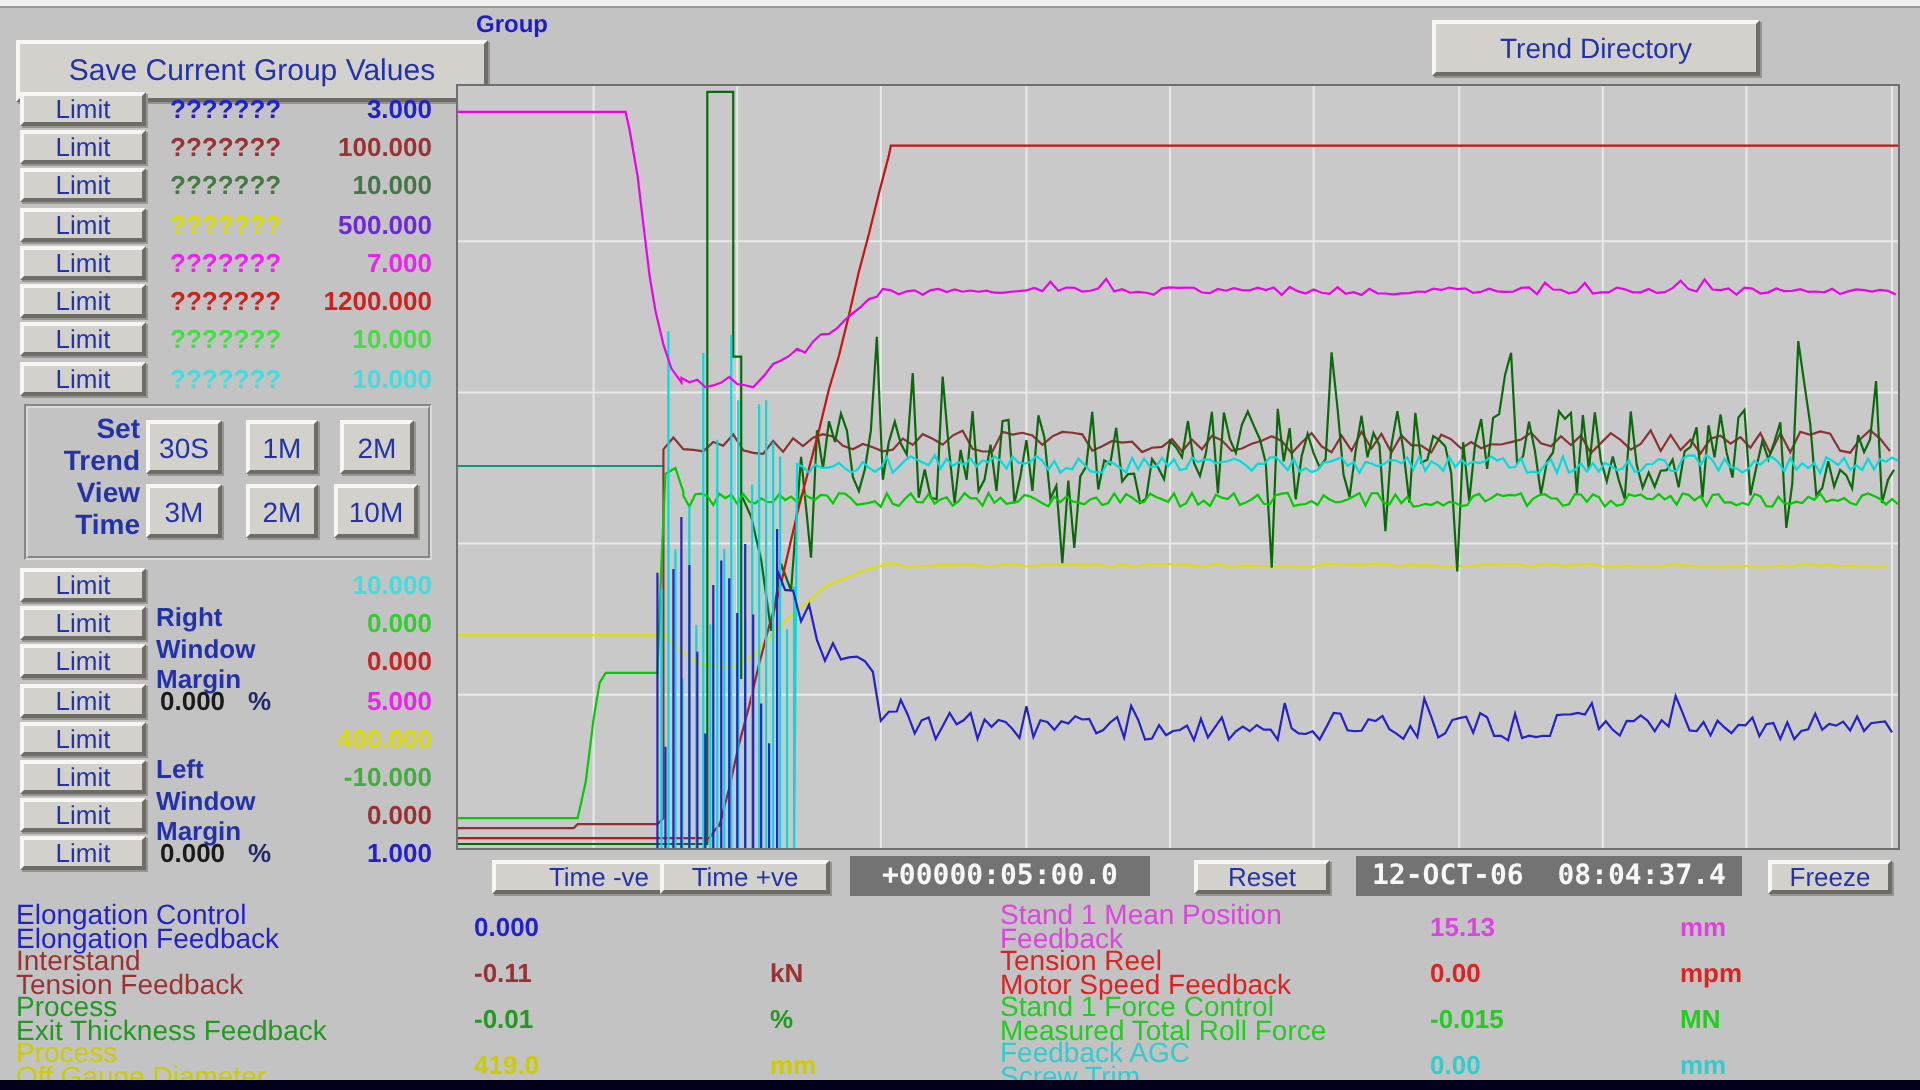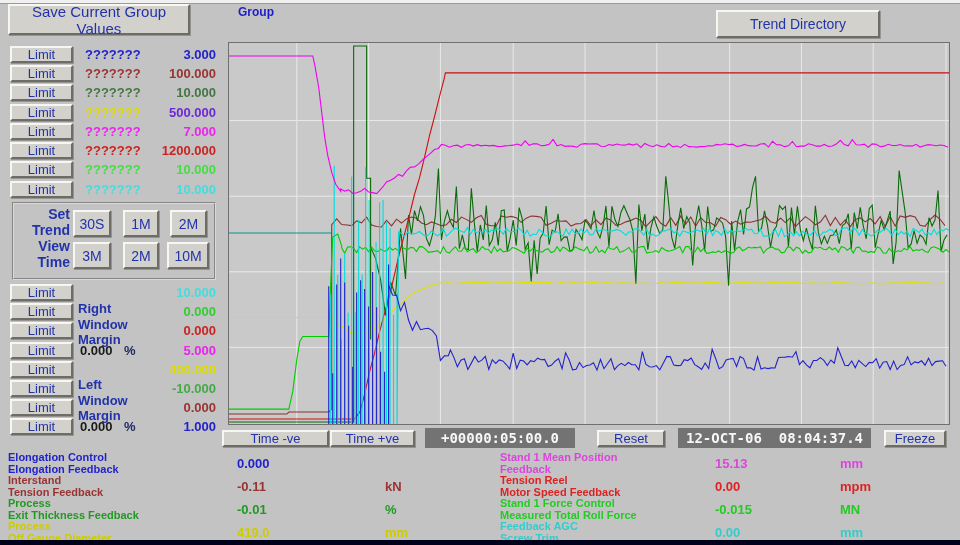--- a/index.html
+++ b/index.html
@@ -21,31 +21,31 @@
   .tvbtn{height:27px;font-size:14px}
   .marginlbl{position:absolute;left:78px;color:#2233aa;font-size:13px;font-weight:bold;line-height:15.5px}
   .pct{position:absolute;font-size:13px;font-weight:bold;color:#1a1a1a}
   .pctu{position:absolute;font-size:13px;font-weight:bold;color:#222a66}
   .plot{position:absolute;left:228px;top:42px;width:722px;height:383px;background:#c9c9c9;border:1px solid #6f6f6f}
   .plot svg{position:absolute;left:0;top:0;width:100%;height:100%;display:block}
   .tbtn{top:430px;height:17px;font-size:13px}
   .lcd{position:absolute;top:428px;height:20px;background:#737373;color:#f7f7f7;
        font-family:"DejaVu Sans Mono",monospace;font-weight:bold;font-size:14px;
        display:flex;align-items:center;justify-content:center;white-space:pre}
-  .legname{position:absolute;font-size:11px;font-weight:bold;line-height:11.5px;white-space:nowrap}
+  .legname{position:absolute;font-size:14px;font-weight:normal;line-height:11.5px;white-space:nowrap}
   .legval{position:absolute;font-size:13px;font-weight:bold;white-space:nowrap}
   .bottombar{position:absolute;left:0;top:540px;width:960px;height:5px;background:#00001a}
 </style>
 </head>
 <body>
 
 <div id="screen">
   <div class="topstrip"></div>
 
-  <button class="btn" style="left:8px;top:4px;width:182px;height:31px;font-size:15px">Save Current Group Values</button>
+  <button class="btn" style="left:8px;top:20px;width:236px;height:31px;font-size:15px">Save Current Group Values</button>
   <div class="title-group">Group</div>
   <button class="btn" style="left:716px;top:10px;width:164px;height:28px;font-size:14px">Trend Directory</button>
 
   <div class="lrow" style="top:46px">
     <button class="btn lbtn">Limit</button>
     <span class="lq" style="color: rgb(34, 34, 204);">???????</span>
     <span class="lval" style="color: rgb(34, 34, 204);">3.000</span>
   </div>
   <div class="lrow" style="top:65px">
     <button class="btn lbtn">Limit</button>
@@ -167,21 +167,21 @@
         <path d="M0.0 373.0L58.0 373.0L60.0 371.0L100.0 371.0L103.0 368.0L103.0 186.0L103.0 182.6L108.0 176.7L113.0 182.5L118.0 182.9L123.0 183.6L128.0 178.9L133.0 180.8L138.0 175.1L143.0 183.1L148.0 184.4L153.0 184.9L158.0 178.4L163.0 183.9L168.0 177.1L173.0 181.0L178.0 176.8L183.0 175.0L188.0 176.2L193.0 180.9L198.0 182.6L203.0 179.9L208.0 181.6L213.0 183.6L218.0 182.8L223.0 177.2L228.0 180.4L233.0 175.0L238.0 177.3L243.0 180.3L248.0 175.7L253.0 173.3L258.0 182.4L263.0 183.7L268.0 183.6L273.0 173.8L278.0 175.2L283.0 174.3L288.0 175.6L293.0 180.3L298.0 176.1L303.0 173.9L308.0 174.3L313.0 175.1L318.0 183.3L323.0 181.1L328.0 178.4L333.0 179.2L338.0 178.8L343.0 184.0L348.0 181.8L353.0 181.4L358.0 177.4L363.0 183.7L368.0 177.7L373.0 182.6L378.0 175.9L383.0 178.1L388.0 183.4L393.0 182.2L398.0 179.8L403.0 178.3L408.0 176.0L413.0 178.4L418.0 184.6L423.0 179.2L428.0 174.5L433.0 181.2L438.0 184.1L443.0 175.7L448.0 183.3L453.0 173.8L458.0 182.2L463.0 174.9L468.0 184.2L473.0 175.6L478.0 180.5L483.0 180.7L488.0 184.2L493.0 175.3L498.0 177.6L503.0 182.2L508.0 179.0L513.0 182.1L518.0 180.1L523.0 180.2L528.0 179.0L533.0 177.7L538.0 174.2L543.0 179.6L548.0 181.1L553.0 176.0L558.0 180.5L563.0 175.6L568.0 184.6L573.0 179.5L578.0 174.5L583.0 178.0L588.0 182.8L593.0 179.9L598.0 173.1L603.0 183.5L608.0 175.4L613.0 183.0L618.0 177.8L623.0 184.7L628.0 177.3L633.0 175.8L638.0 179.8L643.0 176.5L648.0 181.8L653.0 174.5L658.0 184.7L663.0 174.4L668.0 184.1L673.0 173.8L678.0 175.3L683.0 173.6L688.0 174.8L693.0 183.3L698.0 184.3L703.0 177.5L708.0 173.0L713.0 177.2L718.0 183.5" fill="none" stroke="#8b3333" stroke-width="1.1"></path>
         <path d="M0.0 381.0L125.0 381.0L125.0 3.0L138.0 3.0L138.0 136.0L142.0 136.0L142.0 298.0L142.0 205.4L147.0 216.5L152.0 238.2L157.0 273.9L162.0 240.2L167.0 253.7L172.0 186.4L177.0 237.1L180.0 173.0L183.0 192.3L186.0 168.5L189.0 178.9L192.0 164.6L195.0 173.2L198.0 196.6L201.0 203.6L204.0 192.6L207.0 173.3L210.0 126.1L213.0 197.9L216.0 179.1L219.0 168.7L222.0 179.7L225.0 185.2L228.0 144.3L231.0 206.8L234.0 192.8L237.0 206.8L240.0 207.7L243.0 146.1L246.0 181.0L249.0 209.7L252.0 182.9L255.0 197.9L258.0 163.4L261.0 203.6L264.0 197.8L267.0 180.3L270.0 203.5L273.0 168.5L276.0 167.8L279.0 209.7L282.0 196.0L285.0 178.0L288.0 203.5L291.0 165.5L294.0 176.5L297.0 207.3L300.0 200.9L303.0 239.8L306.0 198.3L309.0 232.2L312.0 196.2L315.0 191.2L318.0 163.8L321.0 202.8L324.0 188.1L327.0 190.1L330.0 171.8L333.0 198.8L336.0 195.1L339.0 194.9L342.0 209.5L345.0 207.4L348.0 187.5L351.0 191.8L354.0 197.7L357.0 178.3L360.0 181.6L363.0 186.6L366.0 168.4L369.0 189.4L372.0 196.0L375.0 184.5L378.0 163.8L381.0 204.7L384.0 164.1L387.0 177.5L390.0 184.4L393.0 170.3L396.0 163.6L399.0 170.7L402.0 177.4L405.0 189.3L408.0 242.1L411.0 162.3L414.0 188.7L417.0 172.0L420.0 207.7L423.0 186.1L426.0 174.9L429.0 184.5L432.0 191.6L435.0 187.5L438.0 133.9L441.0 162.1L444.0 195.3L447.0 206.5L450.0 183.9L453.0 165.7L456.0 186.6L459.0 174.4L462.0 180.6L465.0 223.7L468.0 180.5L471.0 163.4L474.0 183.1L477.0 209.4L480.0 164.3L483.0 189.3L486.0 187.8L489.0 175.9L492.0 178.0L495.0 181.1L498.0 194.7L501.0 244.0L504.0 179.1L507.0 208.5L510.0 179.8L513.0 167.4L516.0 192.4L519.0 166.8L522.0 164.9L525.0 145.1L528.0 134.1L531.0 189.4L534.0 186.1L537.0 168.7L540.0 183.6L543.0 205.1L546.0 188.7L549.0 184.2L552.0 163.5L555.0 167.3L558.0 164.3L561.0 204.8L564.0 165.4L567.0 192.8L570.0 164.1L573.0 188.1L576.0 198.7L579.0 186.2L582.0 198.1L585.0 207.5L588.0 163.6L591.0 190.4L594.0 201.9L597.0 194.3L600.0 201.4L603.0 193.4L606.0 193.1L609.0 187.8L612.0 201.7L615.0 183.6L618.0 181.4L621.0 171.6L624.0 206.8L627.0 170.5L630.0 186.6L633.0 165.1L636.0 183.8L639.0 196.8L642.0 166.6L645.0 162.9L648.0 205.7L651.0 191.5L654.0 178.5L657.0 187.6L660.0 178.8L663.0 169.0L666.0 222.1L669.0 199.9L672.0 128.2L675.0 149.3L678.0 170.0L681.0 205.4L684.0 202.2L687.0 188.6L690.0 201.4L693.0 193.0L696.0 195.6L699.0 202.3L702.0 175.5L705.0 184.0L708.0 177.7L711.0 148.3L714.0 209.6L717.0 197.9L720.0 192.9" fill="none" stroke="#0a6a0a" stroke-width="1.1"></path>
         <path d="M0.0 368.0L60.0 368.0L64.0 350.0L68.0 318.0L71.0 300.0L74.0 295.0L100.0 295.0L102.0 240.0L104.0 195.0L109.0 192.0L113.0 204.0L113.0 205.9L116.0 211.4L119.0 205.2L122.0 204.9L125.0 206.2L128.0 210.7L131.0 204.9L134.0 207.2L137.0 205.3L140.0 210.0L143.0 205.0L146.0 208.9L149.0 209.8L152.0 207.2L155.0 209.0L158.0 209.2L161.0 205.2L164.0 208.1L167.0 206.4L170.0 209.0L173.0 204.9L176.0 206.7L179.0 207.9L182.0 205.5L185.0 205.8L188.0 209.7L191.0 204.7L194.0 204.9L197.0 207.2L200.0 210.5L203.0 210.0L206.0 209.5L209.0 208.7L212.0 211.5L215.0 204.8L218.0 210.0L221.0 211.1L224.0 207.6L227.0 204.8L230.0 209.1L233.0 209.3L236.0 205.0L239.0 209.9L242.0 207.8L245.0 206.7L248.0 210.9L251.0 208.7L254.0 204.6L257.0 207.3L260.0 207.3L263.0 211.0L266.0 204.6L269.0 209.5L272.0 206.9L275.0 210.0L278.0 209.4L281.0 208.8L284.0 205.6L287.0 206.3L290.0 207.9L293.0 209.7L296.0 211.3L299.0 206.3L302.0 209.2L305.0 206.3L308.0 208.7L311.0 209.4L314.0 210.3L317.0 207.8L320.0 206.8L323.0 210.6L326.0 209.6L329.0 204.8L332.0 209.4L335.0 205.1L338.0 206.9L341.0 209.2L344.0 209.1L347.0 204.9L350.0 206.6L353.0 207.7L356.0 209.0L359.0 204.8L362.0 211.4L365.0 209.8L368.0 204.6L371.0 210.4L374.0 208.4L377.0 211.1L380.0 205.4L383.0 206.9L386.0 207.6L389.0 204.7L392.0 210.5L395.0 209.4L398.0 207.7L401.0 205.5L404.0 210.0L407.0 210.3L410.0 205.7L413.0 204.9L416.0 204.5L419.0 211.1L422.0 210.4L425.0 210.1L428.0 208.6L431.0 210.6L434.0 205.7L437.0 207.8L440.0 209.2L443.0 208.9L446.0 207.8L449.0 206.3L452.0 204.6L455.0 210.8L458.0 204.7L461.0 204.6L464.0 209.5L467.0 210.3L470.0 205.3L473.0 209.7L476.0 206.5L479.0 211.4L482.0 211.0L485.0 210.0L488.0 210.6L491.0 209.0L494.0 210.8L497.0 209.0L500.0 209.5L503.0 211.2L506.0 210.6L509.0 206.2L512.0 205.0L515.0 208.8L518.0 207.3L521.0 205.1L524.0 206.1L527.0 205.5L530.0 205.8L533.0 204.8L536.0 211.1L539.0 207.5L542.0 205.7L545.0 205.2L548.0 207.2L551.0 207.4L554.0 211.0L557.0 210.3L560.0 205.2L563.0 205.4L566.0 209.0L569.0 205.3L572.0 206.6L575.0 211.4L578.0 208.4L581.0 211.0L584.0 210.3L587.0 205.2L590.0 206.1L593.0 205.3L596.0 207.4L599.0 207.7L602.0 205.1L605.0 207.8L608.0 206.1L611.0 210.4L614.0 204.8L617.0 205.5L620.0 208.3L623.0 206.0L626.0 211.2L629.0 205.6L632.0 205.2L635.0 209.4L638.0 209.2L641.0 210.7L644.0 209.5L647.0 210.6L650.0 205.1L653.0 206.2L656.0 211.2L659.0 211.4L662.0 206.4L665.0 209.8L668.0 210.0L671.0 208.9L674.0 209.6L677.0 206.5L680.0 208.0L683.0 204.8L686.0 209.1L689.0 207.9L692.0 208.5L695.0 207.1L698.0 209.5L701.0 210.5L704.0 205.8L707.0 204.8L710.0 206.1L713.0 207.6L716.0 210.3L719.0 207.6L722.0 210.2" fill="none" stroke="#00cc00" stroke-width="1.1"></path>
         <path d="M0.0 378.0L126.0 378.0L131.0 371.0L131.0 372.3L136.0 352.9L141.0 330.4L146.0 311.6L151.0 290.4L156.0 271.4L161.0 254.2L166.0 232.5L171.0 211.1L176.0 192.2L181.0 173.1L186.0 152.3L191.0 135.6L196.0 115.2L201.0 93.3L206.0 74.4L211.0 54.1L216.0 35.0L217.0 30.0L722.0 30.0" fill="none" stroke="#cc1111" stroke-width="1.1"></path>
         <path d="M102.0 388.0L102.0 253.1L102.0 388.0L105.5 388.0L105.5 123.4L105.5 388.0L109.0 388.0L109.0 232.9L109.0 388.0L112.5 388.0L112.5 297.8L112.5 388.0L116.0 388.0L116.0 211.0L116.0 388.0L119.5 388.0L119.5 270.8L119.5 388.0L123.0 388.0L123.0 134.2L123.0 388.0L126.5 388.0L126.5 270.6L126.5 388.0L130.0 388.0L130.0 177.8L130.0 388.0L133.5 388.0L133.5 232.7L133.5 388.0L137.0 388.0L137.0 125.0L137.0 388.0L140.5 388.0L140.5 157.9L140.5 388.0L144.0 388.0L144.0 269.2L144.0 388.0L147.5 388.0L147.5 200.3L147.5 388.0L151.0 388.0L151.0 160.0L151.0 388.0L154.5 388.0L154.5 157.9L154.5 388.0L158.0 388.0L158.0 179.0L158.0 388.0L161.5 388.0L161.5 186.2L161.5 388.0L165.0 388.0L165.0 273.1L165.0 388.0L168.5 388.0L168.5 251.6L168.5 388.0L170.0 190.0L173.0 191.5L176.0 194.3L179.0 190.3L182.0 191.8L185.0 191.9L188.0 191.2L191.0 189.5L194.0 192.2L197.0 194.2L200.0 193.1L203.0 189.0L206.0 191.8L209.0 193.8L212.0 191.9L215.0 186.4L218.0 194.3L221.0 191.4L224.0 188.3L227.0 186.2L230.0 187.7L233.0 189.2L236.0 190.5L239.0 185.5L242.0 192.2L245.0 187.4L248.0 190.9L251.0 189.0L254.0 190.3L257.0 187.3L260.0 191.3L263.0 188.2L266.0 189.1L269.0 186.2L272.0 188.4L275.0 192.2L278.0 186.2L281.0 189.3L284.0 189.8L287.0 188.9L290.0 186.0L293.0 188.3L296.0 192.9L299.0 188.4L302.0 194.3L305.0 192.0L308.0 192.7L311.0 187.3L314.0 190.2L317.0 193.6L320.0 194.2L323.0 194.1L326.0 188.6L329.0 189.9L332.0 191.9L335.0 194.1L338.0 186.9L341.0 192.7L344.0 187.2L347.0 191.4L350.0 191.3L353.0 186.9L356.0 191.1L359.0 187.7L362.0 193.0L365.0 192.4L368.0 186.7L371.0 189.0L374.0 187.8L377.0 187.8L380.0 189.6L383.0 189.0L386.0 188.6L389.0 187.4L392.0 188.5L395.0 190.6L398.0 193.3L401.0 189.8L404.0 190.0L407.0 186.8L410.0 186.5L413.0 189.6L416.0 193.0L419.0 187.4L422.0 193.8L425.0 192.1L428.0 194.1L431.0 192.9L434.0 189.2L437.0 188.9L440.0 187.8L443.0 186.7L446.0 190.9L449.0 189.0L452.0 194.4L455.0 188.9L458.0 189.7L461.0 191.1L464.0 190.1L467.0 188.2L470.0 188.1L473.0 189.6L476.0 186.7L479.0 192.7L482.0 186.2L485.0 193.5L488.0 188.7L491.0 190.3L494.0 193.4L497.0 186.4L500.0 191.5L503.0 188.0L506.0 190.3L509.0 188.8L512.0 189.5L515.0 188.6L518.0 186.3L521.0 188.2L524.0 187.1L527.0 191.7L530.0 191.5L533.0 187.1L536.0 194.4L539.0 193.8L542.0 194.5L545.0 190.3L548.0 187.9L551.0 194.4L554.0 186.1L557.0 194.4L560.0 192.9L563.0 189.7L566.0 193.8L569.0 189.6L572.0 193.8L575.0 189.4L578.0 191.0L581.0 193.1L584.0 192.3L587.0 188.0L590.0 193.9L593.0 193.5L596.0 190.1L599.0 190.0L602.0 187.6L605.0 188.1L608.0 193.5L611.0 193.5L614.0 187.2L617.0 185.7L620.0 185.8L623.0 190.6L626.0 185.5L629.0 188.1L632.0 193.3L635.0 187.5L638.0 191.6L641.0 192.1L644.0 194.2L647.0 192.4L650.0 188.4L653.0 190.3L656.0 187.7L659.0 186.5L662.0 189.1L665.0 193.6L668.0 187.0L671.0 192.8L674.0 189.6L677.0 192.0L680.0 189.4L683.0 194.5L686.0 186.6L689.0 188.3L692.0 190.5L695.0 187.0L698.0 192.9L701.0 190.6L704.0 193.0L707.0 187.3L710.0 192.7L713.0 187.6L716.0 188.9L719.0 186.7L722.0 188.2" fill="none" stroke="#00dddd" stroke-width="1.1"></path>
         <path d="M0.0 13.0L84.0 13.0L86.0 22.0L90.0 45.0L93.0 70.0L96.0 95.0L99.0 113.0L103.0 130.0L107.0 142.0L112.0 149.0L112.0 146.7L116.0 148.9L120.0 147.6L124.0 151.3L128.0 150.5L132.0 149.1L136.0 146.2L140.0 149.8L144.0 150.4L148.0 151.4L150.0 149.3L154.0 145.0L158.0 139.7L162.0 138.0L166.0 135.7L170.0 132.1L174.0 134.0L178.0 128.5L182.0 124.8L186.0 124.6L190.0 121.8L194.0 117.6L198.0 114.2L202.0 111.0L206.0 107.1L210.0 106.0L213.0 102.0L217.0 102.7L221.0 104.7L225.0 103.2L229.0 102.7L233.0 104.9L237.0 102.6L241.0 102.0L245.0 103.6L249.0 102.2L253.0 103.4L257.0 102.8L261.0 103.4L265.0 102.9L269.0 103.9L273.0 104.0L277.0 103.4L281.0 103.1L285.0 102.7L289.0 101.5L293.0 103.1L297.0 98.4L301.0 102.9L305.0 101.3L309.0 101.4L313.0 103.3L317.0 102.9L321.0 101.8L325.0 96.9L329.0 103.3L333.0 102.1L337.0 103.9L341.0 103.5L345.0 103.9L349.0 104.8L353.0 101.7L357.0 101.2L361.0 101.5L365.0 101.3L369.0 101.4L373.0 103.8L377.0 104.1L381.0 102.0L385.0 102.9L389.0 101.6L393.0 102.6L397.0 102.7L401.0 101.4L405.0 102.6L409.0 101.3L413.0 105.0L417.0 101.0L421.0 103.1L425.0 104.3L429.0 102.3L433.0 103.9L437.0 104.5L441.0 101.1L445.0 104.4L449.0 103.6L453.0 105.0L457.0 101.9L461.0 104.2L465.0 104.3L469.0 104.7L473.0 104.2L477.0 104.1L481.0 103.3L485.0 103.5L489.0 101.9L493.0 102.5L497.0 101.3L501.0 102.1L505.0 101.7L509.0 104.0L513.0 103.4L517.0 101.9L521.0 103.2L525.0 103.5L529.0 103.4L533.0 101.5L537.0 101.2L541.0 104.6L545.0 98.8L549.0 102.3L553.0 102.4L557.0 104.2L561.0 103.3L565.0 99.0L569.0 104.3L573.0 103.7L577.0 103.7L581.0 101.3L585.0 102.2L589.0 103.7L593.0 103.7L597.0 102.0L601.0 104.0L605.0 103.6L609.0 101.6L613.0 97.9L617.0 102.1L621.0 103.3L625.0 97.2L629.0 102.3L633.0 102.6L637.0 101.7L641.0 104.8L645.0 101.4L649.0 101.8L653.0 104.3L657.0 103.7L661.0 101.8L665.0 103.1L669.0 103.0L673.0 102.1L677.0 103.5L681.0 103.3L685.0 103.7L689.0 101.9L693.0 104.6L697.0 103.2L701.0 102.2L705.0 102.6L709.0 103.3L713.0 102.5L717.0 103.0L721.0 104.8" fill="none" stroke="#ee00ee" stroke-width="1.1"></path>
         <path d="M0.0 390.0L100.0 390.0L100.0 390.0L100.0 244.6L100.0 390.0L104.0 390.0L104.0 332.1L104.0 390.0L108.0 390.0L108.0 242.8L108.0 390.0L112.0 390.0L112.0 216.6L112.0 390.0L116.0 390.0L116.0 240.7L116.0 390.0L120.0 390.0L120.0 284.3L120.0 390.0L124.0 390.0L124.0 325.5L124.0 390.0L128.0 390.0L128.0 250.8L128.0 390.0L132.0 390.0L132.0 238.5L132.0 390.0L136.0 390.0L136.0 247.4L136.0 390.0L140.0 390.0L140.0 264.9L140.0 390.0L144.0 390.0L144.0 230.2L144.0 390.0L148.0 390.0L148.0 265.6L148.0 390.0L152.0 390.0L152.0 310.4L152.0 390.0L156.0 390.0L156.0 330.4L156.0 390.0L160.0 390.0L160.0 222.7L160.0 390.0L160.0 243.1L164.0 253.3L168.0 253.7L172.0 269.1L176.0 260.7L180.0 278.5L184.0 288.8L188.0 280.1L192.0 288.2L196.0 287.2L200.0 286.8L204.0 289.1L208.0 294.4L212.0 319.1L216.0 314.5L220.0 314.4L222.0 308.6L225.5 316.0L229.0 325.4L232.5 318.8L236.0 317.4L239.5 328.2L243.0 321.8L246.5 315.1L250.0 320.8L253.5 318.8L257.0 315.1L260.5 328.1L264.0 318.4L267.5 322.1L271.0 318.6L274.5 319.6L278.0 323.2L281.5 327.7L285.0 311.8L288.5 327.2L292.0 318.8L295.5 319.7L299.0 323.6L302.5 319.3L306.0 320.4L309.5 316.8L313.0 318.4L316.5 318.1L320.0 325.3L323.5 323.7L327.0 319.9L330.5 317.2L334.0 327.5L337.5 311.5L341.0 318.5L344.5 328.5L348.0 328.0L351.5 321.2L355.0 326.3L358.5 324.2L362.0 323.7L365.5 321.5L369.0 328.8L372.5 318.1L376.0 327.4L379.5 322.4L383.0 317.4L386.5 328.4L390.0 324.3L393.5 322.0L397.0 324.3L400.5 321.2L404.0 323.5L407.5 323.5L411.0 328.6L414.5 310.2L418.0 322.9L421.5 325.4L425.0 325.7L428.5 324.3L432.0 328.5L435.5 322.0L439.0 315.1L442.5 315.5L446.0 323.8L449.5 324.3L453.0 324.1L456.5 318.3L460.0 319.2L463.5 316.6L467.0 323.3L470.5 325.5L474.0 328.1L477.5 321.7L481.0 327.2L484.5 307.9L488.0 317.1L491.5 327.4L495.0 325.3L498.5 318.7L502.0 317.7L505.5 317.0L509.0 325.1L512.5 315.2L516.0 317.3L519.5 326.6L523.0 326.6L526.5 328.9L530.0 315.5L533.5 327.7L537.0 326.5L540.5 327.3L544.0 326.6L547.5 326.7L551.0 316.2L554.5 315.9L558.0 315.8L561.5 315.1L565.0 315.9L568.5 310.2L572.0 323.2L575.5 319.3L579.0 323.6L582.5 326.5L586.0 319.1L589.5 319.2L593.0 316.3L596.5 319.1L600.0 324.3L603.5 318.7L607.0 321.9L610.5 306.5L614.0 315.1L617.5 323.9L621.0 324.3L624.5 319.7L628.0 326.4L631.5 319.0L635.0 322.4L638.5 325.3L642.0 321.1L645.5 321.4L649.0 317.4L652.5 326.8L656.0 320.8L659.5 320.2L663.0 328.2L666.5 319.8L670.0 328.3L673.5 324.2L677.0 323.3L680.5 315.5L684.0 323.6L687.5 320.6L691.0 321.5L694.5 319.5L698.0 323.9L701.5 316.9L705.0 324.2L708.5 320.3L712.0 319.8L715.5 319.4L719.0 324.9" fill="none" stroke="#2222cc" stroke-width="1.1"></path>
       </svg>
   </div>
 
-  <button class="btn tbtn" style="left:222px;width:107px">Time -ve</button>
+  <button class="btn tbtn" style="left:246px;width:107px">Time -ve</button>
   <button class="btn tbtn" style="left:330px;width:85px">Time +ve</button>
   <div class="lcd" style="left:425px;width:150px">+00000:05:00.0</div>
   <button class="btn tbtn" style="left:597px;width:68px">Reset</button>
   <div class="lcd" style="left:678px;width:193px">12-OCT-06  08:04:37.4</div>
   <button class="btn tbtn" style="left:884px;width:62px">Freeze</button>
 
   <div class="legname" style="left: 8px; top: 452px; color: rgb(34, 34, 204);">
     <div>Elongation Control</div>
       <div>Elongation Feedback</div>
   </div>

